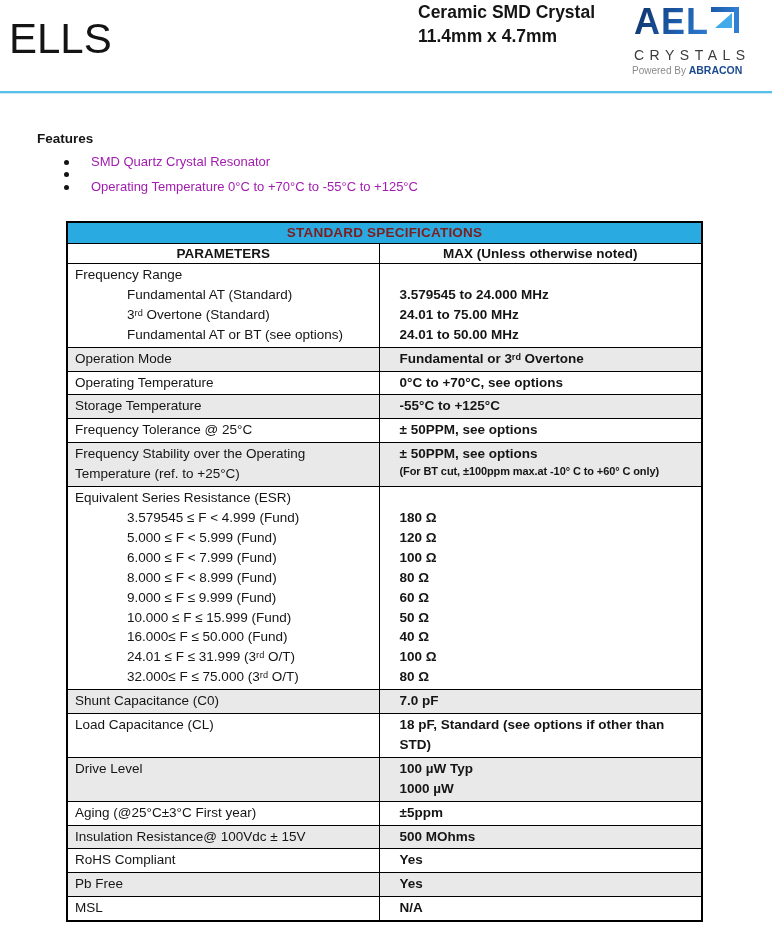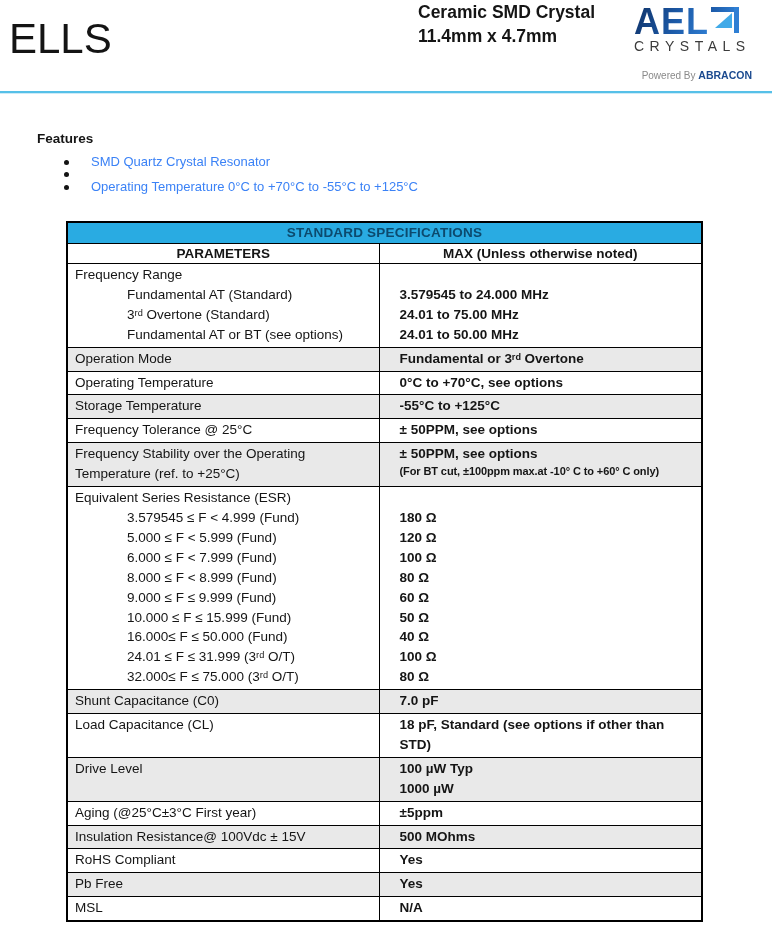--- a/index.html
+++ b/index.html
@@ -36,43 +36,43 @@
     .ael-text{
       background:linear-gradient(115deg,#0f3166 0%,#1c5aa8 55%,#2f7fd4 100%);
       -webkit-background-clip:text;background-clip:text;color:transparent;
     }
   }
   .ael-corner{width:28px;height:27px;position:relative;margin-left:2px;margin-top:1px;}
   .ael-corner .bar-top{position:absolute;left:0;top:0;width:28px;height:5px;background:linear-gradient(90deg,#1c5aa8,#2f7fd4);}
   .ael-corner .bar-right{position:absolute;right:0;top:0;width:5px;height:26px;background:#2f7fd4;}
   .ael-corner svg{position:absolute;left:0;top:0;}
   .crystals{
-    margin-top:0;font-size:14px;font-weight:500;color:#3b3b3b;
+    margin-top:9px;font-size:14px;font-weight:500;color:#3b3b3b;
     letter-spacing:5.5px;white-space:nowrap;padding-left:2px;
   }
-  .powered{margin-top:15px;font-size:10px;color:#8a8a8a;text-align:right;white-space:nowrap;}
+  .powered{margin-top:1px;font-size:10px;color:#8a8a8a;white-space:nowrap;}
   .powered .abr{color:var(--abracon-blue);font-weight:bold;font-size:10.5px;}
   .rule{height:3px;background:linear-gradient(180deg,var(--rule-blue) 0 66%,#cdebf7 66% 100%);}
   
   .features{margin:37px 0 0 37px;}
   .features h3{font-size:13.5px;font-weight:bold;color:#151515;}
   .features ul{list-style:none;margin-top:6px;}
-  .features li{display:flex;align-items:baseline;line-height:20px;font-size:13px;color:#3b82f6;}
+  .features li{display:flex;align-items:baseline;line-height:20px;font-size:13px;color:#a21caf;}
   .features .bullet{
     width:5px;height:5px;border-radius:50%;background:#141414;
     margin:0 22px 0 27px;flex:0 0 auto;align-self:center;
   }
   
   table.spec{
     margin:24px 0 0 66px;width:635px;border-collapse:collapse;
     border:2px solid #000;table-layout:fixed;
   }
   table.spec td,table.spec th{border:1px solid #000;vertical-align:top;}
   .spec .title-cell{
-    background:var(--accent-blue);color:#0c4a6e;font-weight:bold;font-size:13.5px;
+    background:var(--accent-blue);color:#7f1d1d;font-weight:bold;font-size:13.5px;
     text-align:center;padding:2px 0 3px 0;letter-spacing:0.2px;
   }
   .spec th{font-size:13.5px;font-weight:bold;text-align:center;padding:2px 15px;background:#fff;color:#151515;}
   .spec col.c1{width:312px;}
   .spec col.c2{width:323px;}
   .spec td{padding:1px 4px 2px 7px;font-size:13.5px;color:#151515;background:#fff;}
   .spec td.vcell{font-weight:bold;padding-left:20px;}
   .spec tr.shaded td{background:var(--row-shade);}
   .spec .ln{line-height:19.9px;}
   .spec .ln.ind{padding-left:52px;}

